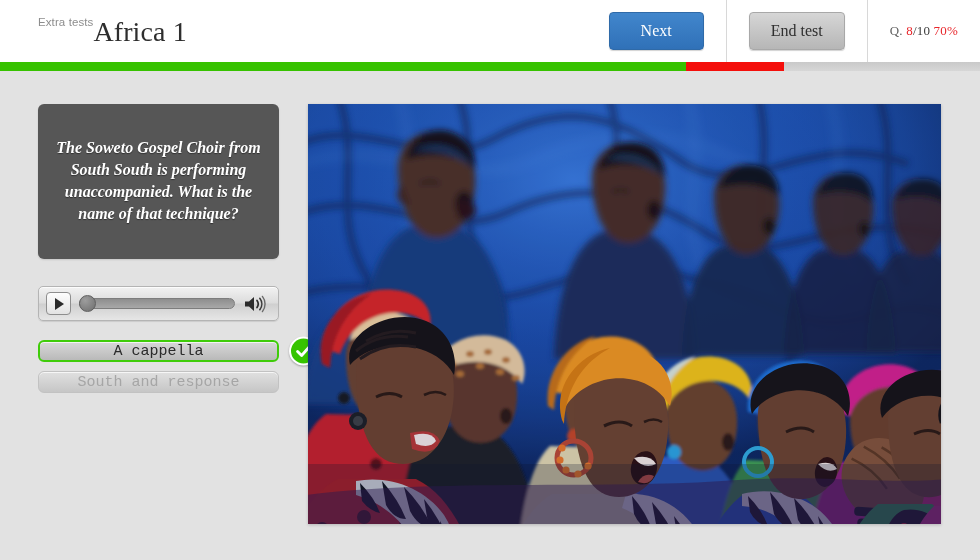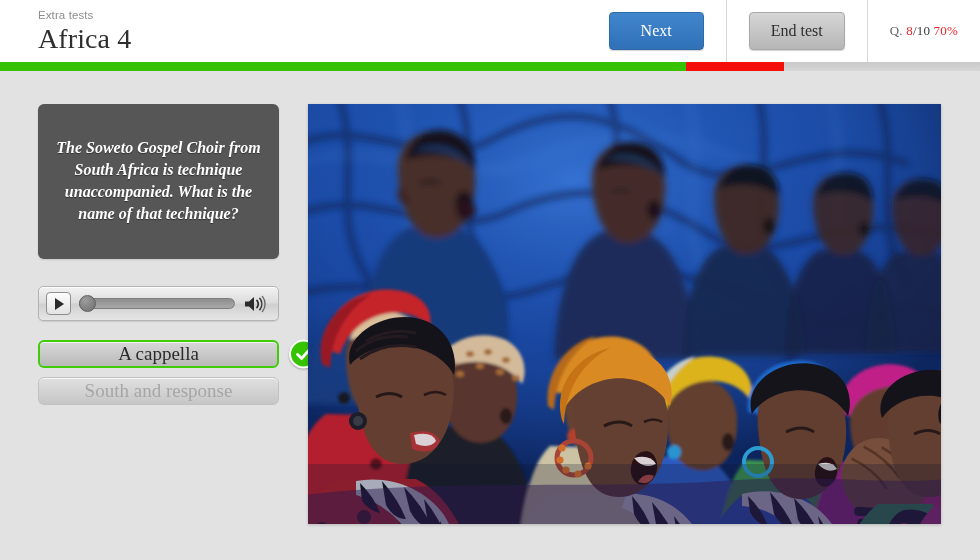--- a/index.html
+++ b/index.html
@@ -17,21 +17,21 @@
     position: relative;
     height: 62px;
     background: #ffffff;
     display: flex;
     align-items: center;
   }
 
   .title-block {
     padding-left: 38px;
     display: flex;
-    flex-direction: column;
+    flex-direction: row;
     justify-content: center;
   }
 
   .eyebrow {
     font-family: "Liberation Sans", sans-serif;
     font-size: 11.5px;
     color: #8d8d8d;
     letter-spacing: 0.1px;
     line-height: 13px;
     margin-bottom: 1px;
@@ -215,28 +215,28 @@
     position: relative;
     cursor: pointer;
     margin-right: 2px;
   }
 
   
   .options { margin-top: 19px; position: relative; }
 
   .option {
     position: relative;
-    height: 28px;
+    height: 22px;
     border-radius: 6px;
     display: flex;
     align-items: center;
     justify-content: center;
     margin-bottom: 9px;
-    font-family: Liberation Serif, serif;
-    font-size: 19px;
+    font-family: Liberation Mono, monospace;
+    font-size: 15px;
     cursor: pointer;
     background: linear-gradient(to bottom,#e0e0e0 0%,#d3d3d3 50%,#c6c6c6 100%);
     border: 1px solid #c2c2c2;
     color: #a6a6a6;
     box-shadow: inset 0 1px 0 rgba(255,255,255,0.7);
   }
 
   .option.selected {
     border: 2px solid #3fcc09;
     background: linear-gradient(to bottom,#d7d7d7 0%,#c9c9c9 50%,#b9b9b9 100%);
@@ -271,21 +271,21 @@
   }
   .photo-frame svg { display: block; width: 100%; height: 100%; }
 </style>
 </head>
 <body>
 
 <div class="header">
 
   <div class="title-block">
     <div class="eyebrow">Extra tests</div>
-    <div class="page-title">Africa 4</div>
+    <div class="page-title">Africa 1</div>
   </div>
 
   <div class="header-right">
 
     <div class="hdr-cell">
       <button class="btn-next">Next</button>
     </div>
 
     <div class="hdr-cell divided">
       <button class="btn-end">End test</button>
@@ -302,21 +302,21 @@
   <div class="pb-green" style="width: 70%; background: rgb(55, 194, 0);"></div>
   <div class="pb-red" style="width: 10%; background: rgb(244, 15, 11);"></div>
   <div class="pb-rest"></div>
 </div>
 
 <div class="main">
 
   <div class="left-col">
 
     <div class="question-card">
-      <div class="question-text">The Soweto Gospel Choir from South Africa is technique unaccompanied. What is the name of that technique?</div>
+      <div class="question-text">The Soweto Gospel Choir from South South is performing unaccompanied. What is the name of that technique?</div>
     </div>
 
     <div class="audio-player">
       <div class="play-btn">
         <span class="play-tri"></span>
       </div>
       <div class="seek-wrap">
         <div class="seek-track"></div>
         <div class="seek-handle" style="left: 0%;"></div>
       </div>

